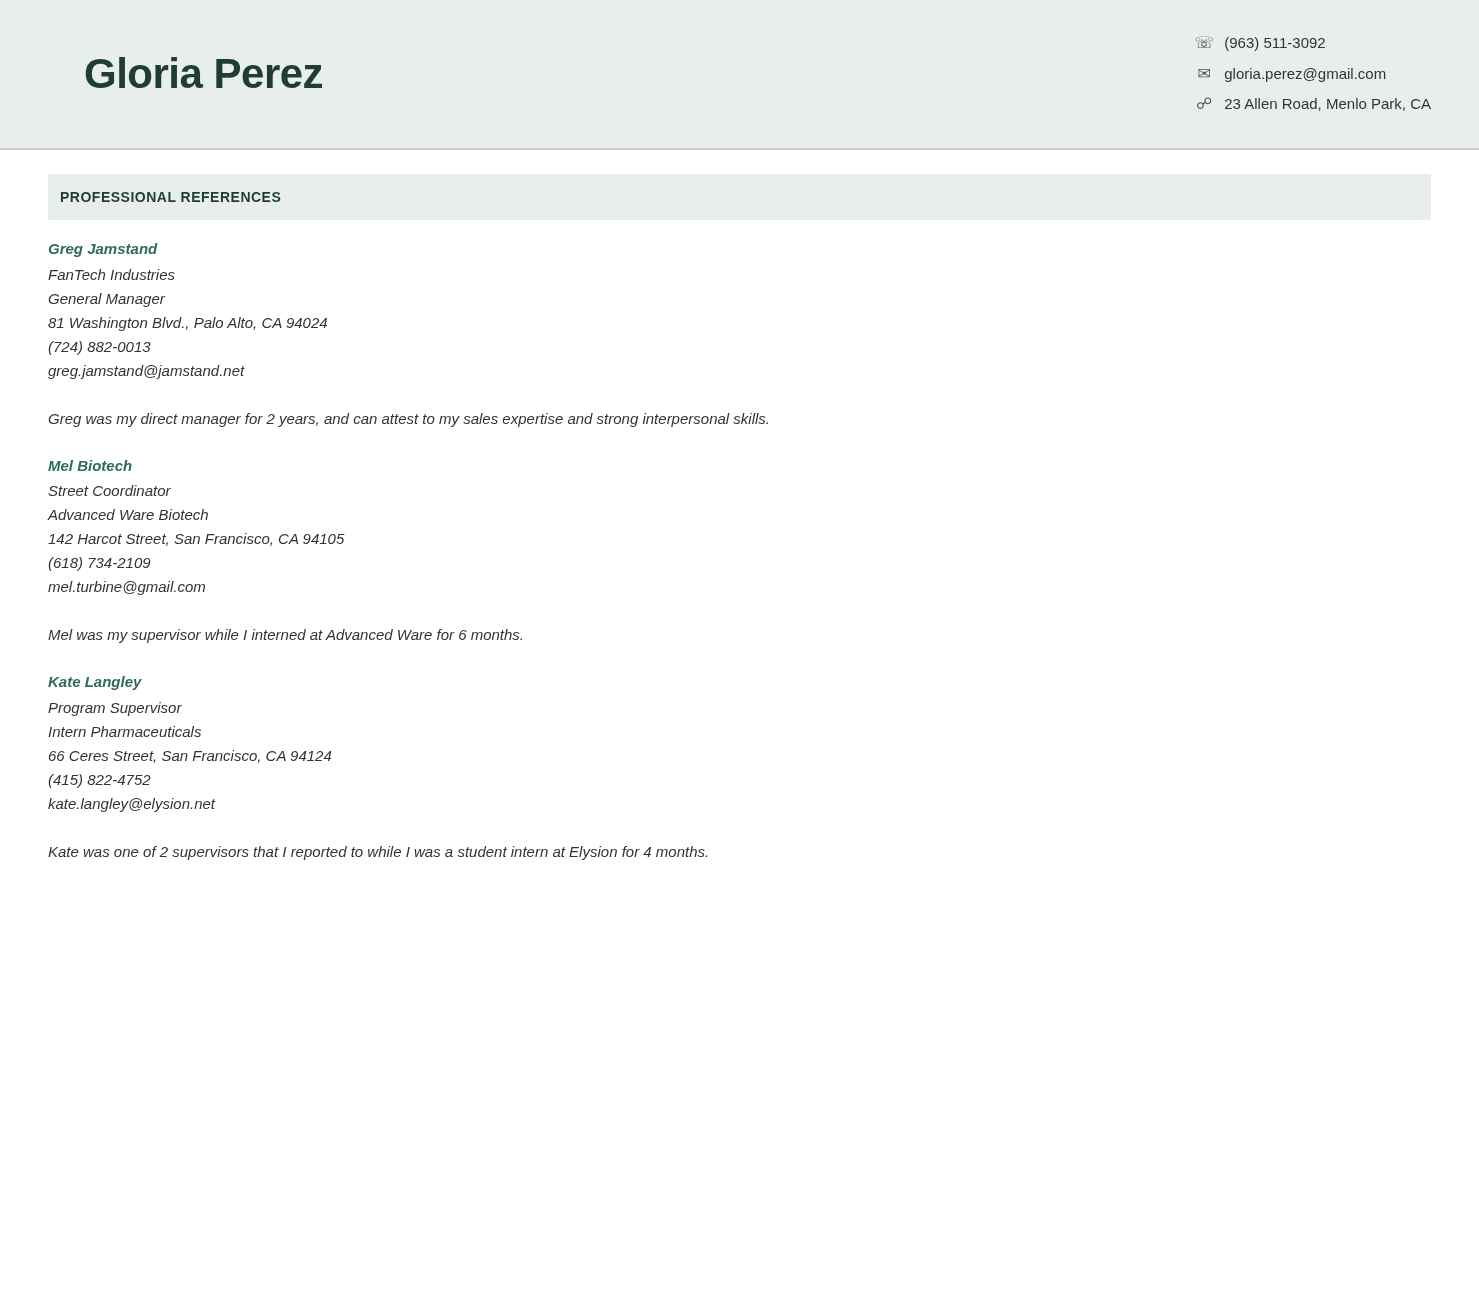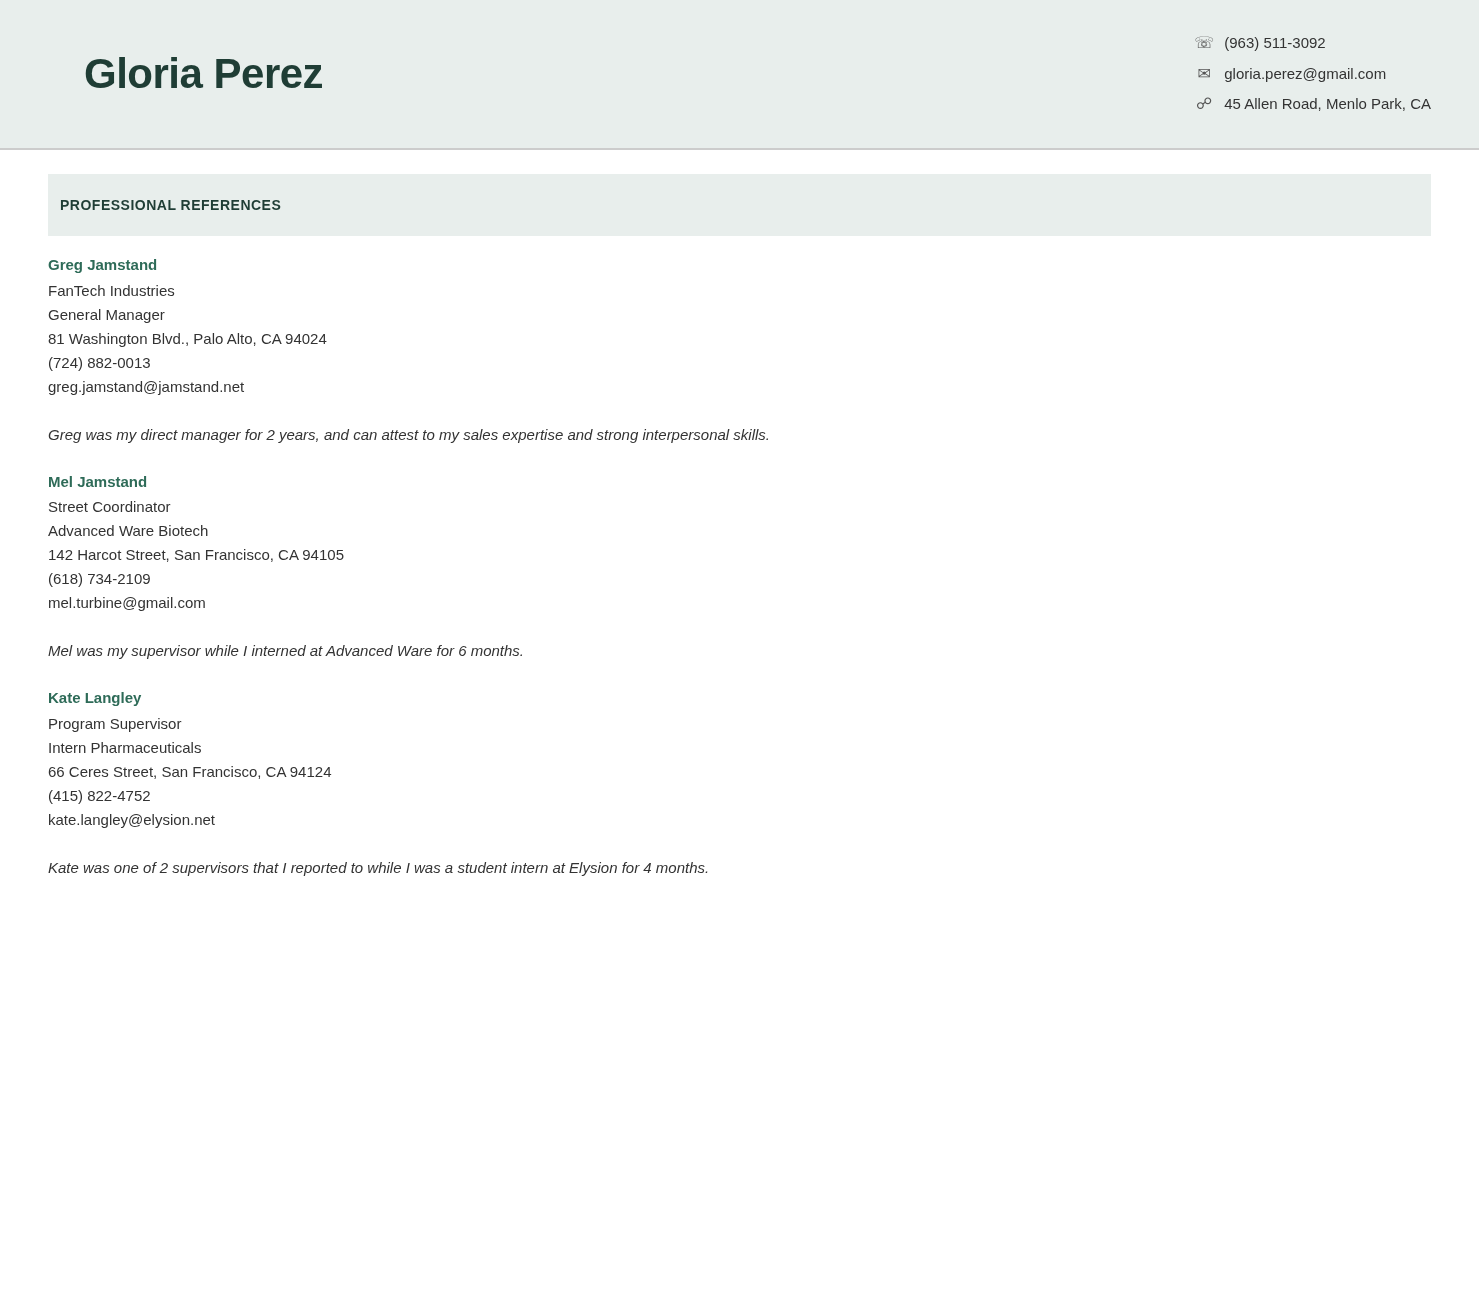--- a/index.html
+++ b/index.html
@@ -61,34 +61,35 @@
       background: #cccccc;
       margin: 0 0 0 0;
     }
 
     .main-content {
       padding: 24px 48px 40px 48px;
     }
 
     .section-header {
       background-color: #e8eeec;
-      padding: 20px 12px;
+      padding: 12px 12px;
       margin-bottom: 18px;
     }
 
     .section-title {
       font-size: 14px;
       font-weight: 800;
       color: #1f3d35;
       letter-spacing: 0.5px;
       text-transform: uppercase;
     }
 
     .reference-block {
       margin-bottom: 24px;
+      font-style: italic;
     }
 
     .reference-name {
       font-weight: 700;
       color: #2e6b58;
       font-size: 15px;
       margin-bottom: 2px;
     }
 
     .reference-detail {
@@ -117,21 +118,21 @@
     <div class="contact-item">
       <span class="contact-icon">☏</span>
       <span>(963) 511-3092</span>
     </div>
     <div class="contact-item">
       <span class="contact-icon">✉</span>
       <span>gloria.perez@gmail.com</span>
     </div>
     <div class="contact-item">
       <span class="contact-icon">☍</span>
-      <span>45 Allen Road, Menlo Park, CA</span>
+      <span>23 Allen Road, Menlo Park, CA</span>
     </div>
   </div>
 </div>
 
 <div class="divider"></div>
 
 <div class="main-content">
 
   <div class="section-header">
     <span class="section-title">PROFESSIONAL REFERENCES</span>
@@ -142,21 +143,21 @@
     <div class="reference-detail">FanTech Industries</div>
     <div class="reference-detail">General Manager</div>
     <div class="reference-detail">81 Washington Blvd., Palo Alto, CA 94024</div>
     <div class="reference-detail">(724) 882-0013</div>
     <div class="reference-detail">greg.jamstand@jamstand.net</div>
   </div>
 
   <div class="reference-note">Greg was my direct manager for 2 years, and can attest to my sales expertise and strong interpersonal skills.</div>
 
   <div class="reference-block">
-    <div class="reference-name">Mel Jamstand</div>
+    <div class="reference-name">Mel Biotech</div>
     <div class="reference-detail">Street Coordinator</div>
     <div class="reference-detail">Advanced Ware Biotech</div>
     <div class="reference-detail">142 Harcot Street, San Francisco, CA 94105</div>
     <div class="reference-detail">(618) 734-2109</div>
     <div class="reference-detail">mel.turbine@gmail.com</div>
   </div>
 
   <div class="reference-note">Mel was my supervisor while I interned at Advanced Ware for 6 months.</div>
 
   <div class="reference-block">

